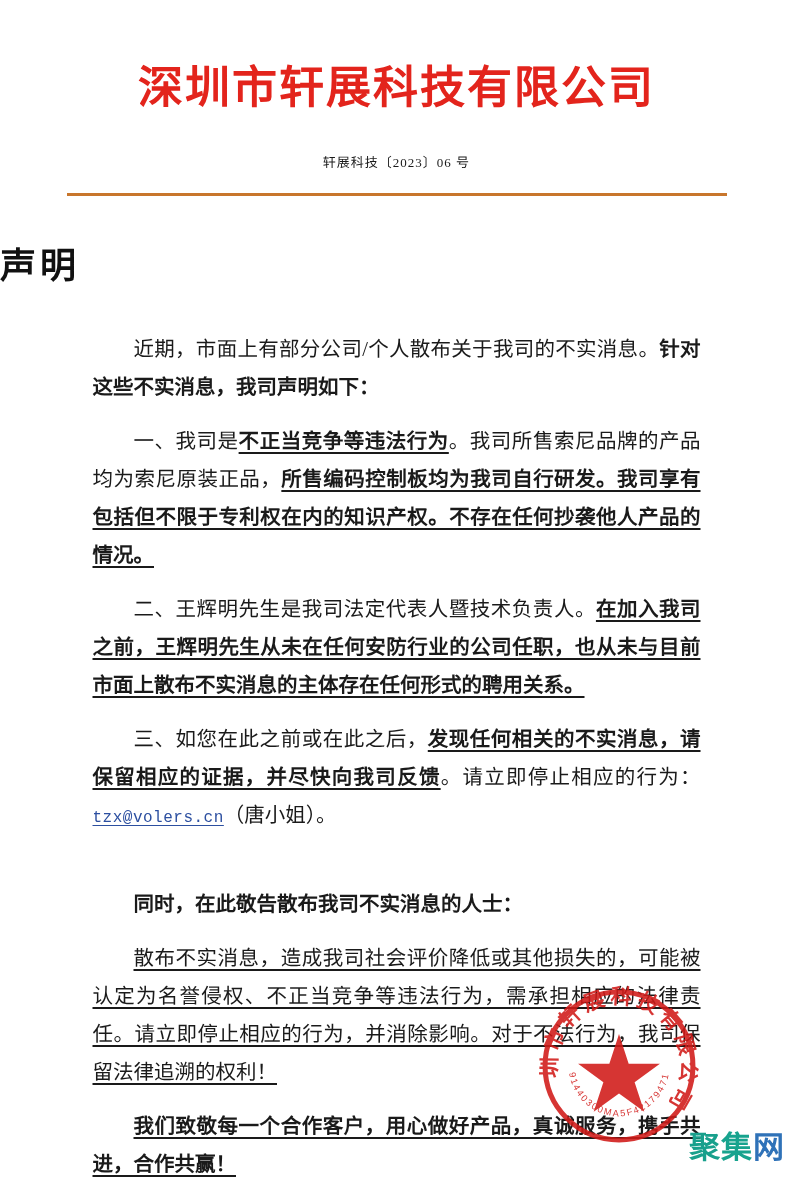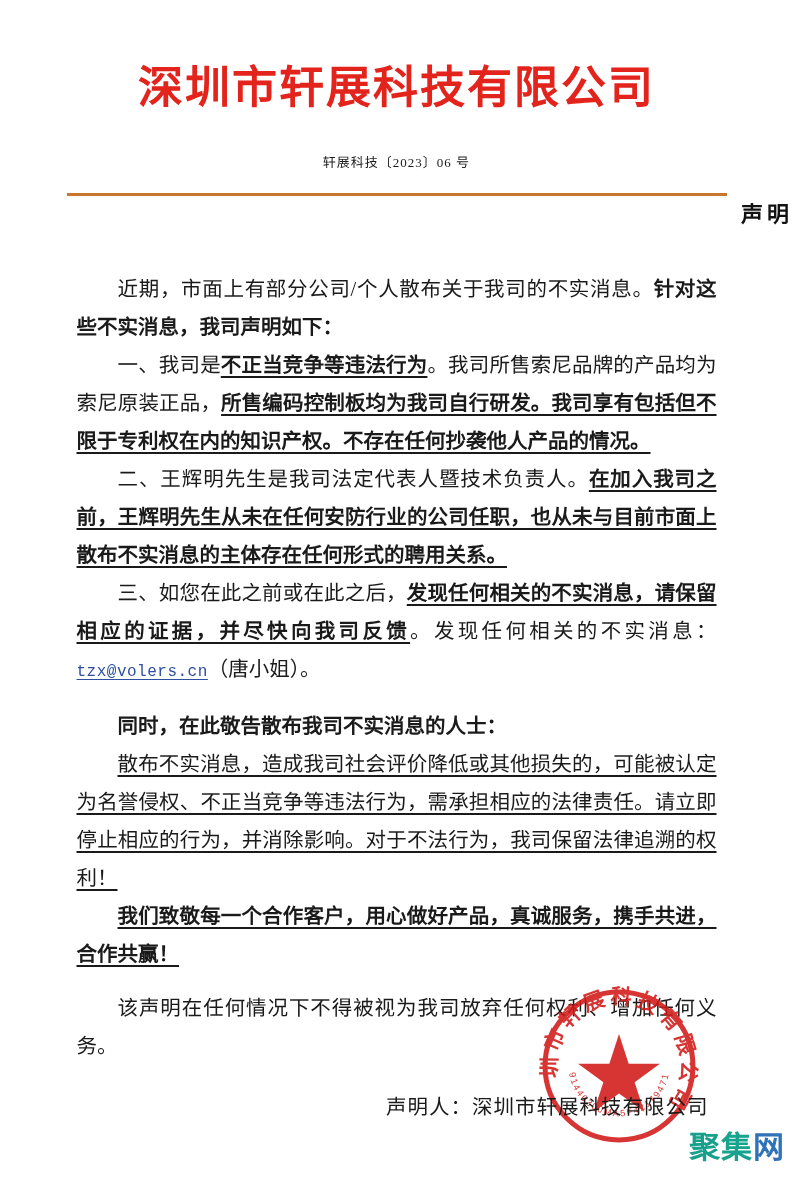--- a/index.html
+++ b/index.html
@@ -44,40 +44,41 @@
   }
   .header-rule {
     margin: 22px auto 0 auto;
     width: 660px;
     height: 3px;
     background: #c8762c;
   }
 
   
   .doc-title {
-    text-align: right;
-    font-size: 22px;
+    margin-top: 40px;
+    text-align: left;
+    font-size: 36px;
     font-weight: bold;
     letter-spacing: 4px;
     color: #111111;
     font-family: "Liberation Serif", "DejaVu Serif", serif;
   }
 
   
   .doc-body {
     margin: 42px auto 0 auto;
     width: 640px;
     font-size: 20.5px;
     line-height: 38px;
     text-align: justify;
     text-justify: inter-ideograph;
     color: #1a1a1a;
   }
   .para {
-    margin: 0;
+    margin: 16px;
     text-indent: 2em;
   }
   .para + .para { margin-top: 0; }
 
   .b    { font-weight: bold; }
   .u    { text-decoration: underline; text-underline-offset: 4px; }
   .bu   { font-weight: bold; text-decoration: underline; text-underline-offset: 4px; }
 
   .mail {
     color: #2c4fa0;
@@ -155,21 +156,21 @@
 
     <p class="para">
       <span>一、我司是</span><span class="bu">不正当竞争等违法行为</span><span>。我司所售索尼品牌的产品均为索尼原装正品，</span><span class="bu">所售编码控制板均为我司自行研发。我司享有包括但不限于专利权在内的知识产权。不存在任何抄袭他人产品的情况。</span>
     </p>
 
     <p class="para">
       <span>二、王辉明先生是我司法定代表人暨技术负责人。</span><span class="bu">在加入我司之前，王辉明先生从未在任何安防行业的公司任职，也从未与目前市面上散布不实消息的主体存在任何形式的聘用关系。</span>
     </p>
 
     <p class="para">
-      <span>三、如您在此之前或在此之后，</span><span class="bu">发现任何相关的不实消息，请保留相应的证据，并尽快向我司反馈</span><span>。发现任何相关的不实消息：</span><a class="mail" href="#">tzx@volers.cn</a><span>（唐小姐）。</span>
+      <span>三、如您在此之前或在此之后，</span><span class="bu">发现任何相关的不实消息，请保留相应的证据，并尽快向我司反馈</span><span>。请立即停止相应的行为：</span><a class="mail" href="#">tzx@volers.cn</a><span>（唐小姐）。</span>
     </p>
 
     <div class="gap"></div>
 
     <p class="para b">同时，在此敬告散布我司不实消息的人士：</p>
 
     <p class="para u">散布不实消息，造成我司社会评价降低或其他损失的，可能被认定为名誉侵权、不正当竞争等违法行为，需承担相应的法律责任。请立即停止相应的行为，并消除影响。对于不法行为，我司保留法律追溯的权利！</p>
 
     <p class="para bu">我们致敬每一个合作客户，用心做好产品，真诚服务，携手共进，合作共赢！</p>
 

